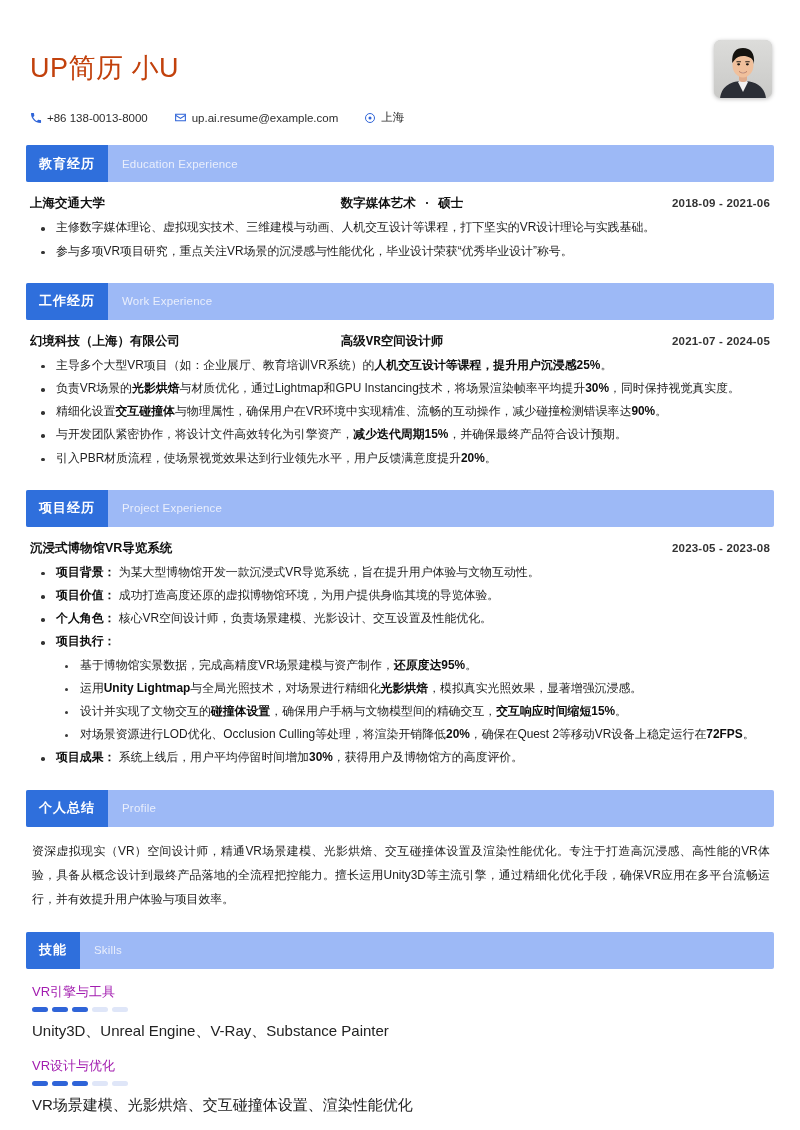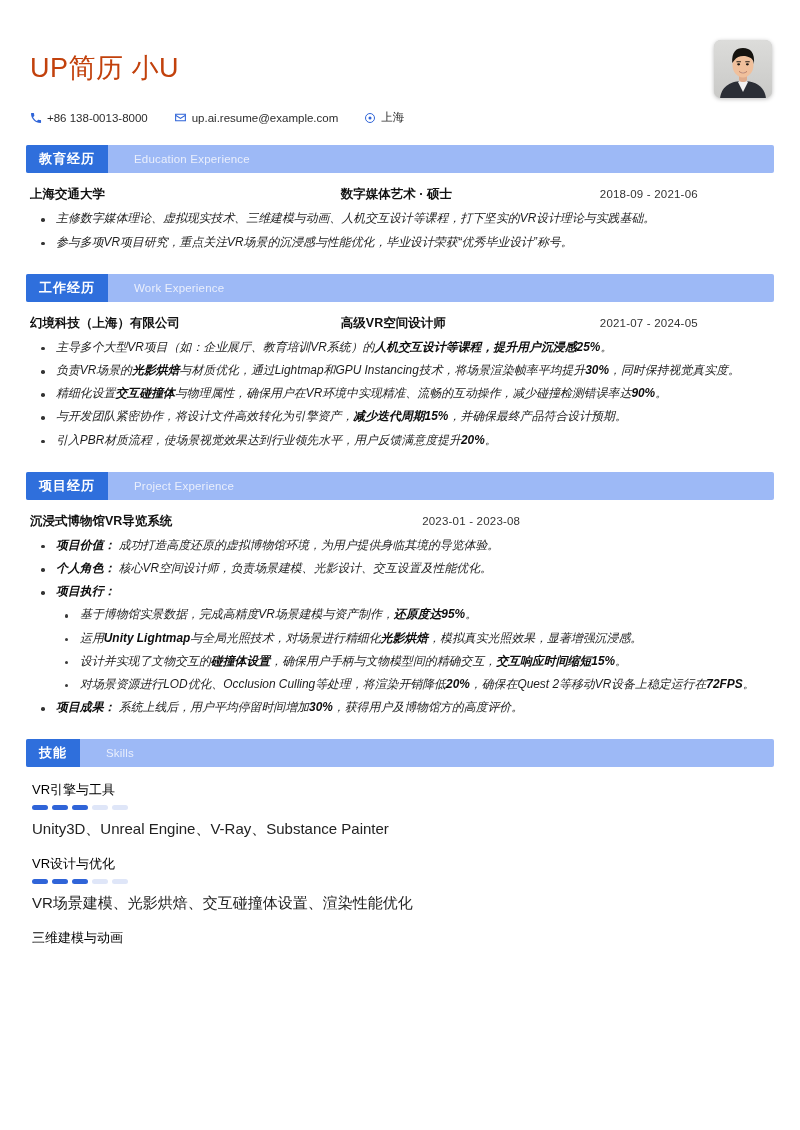--- a/index.html
+++ b/index.html
@@ -67,82 +67,81 @@
     flex:0 0 auto;
     position:relative;
   }
   .avatar svg{display:block;width:58px;height:58px;}
 
   
   .section{margin-top:20px;}
   .sec-head{
     display:flex;
     align-items:stretch;
-    height:28px;
+    height:37px;
     background:#9db9f6;
     border-radius:2px;
     overflow:hidden;
   }
   .sec-cn{
     background:#2f6fdc;
     color:#fff;
     font-size:13px;
     font-weight:bold;
     display:flex;
     align-items:center;
     padding:0 13px;
     letter-spacing:1px;
     white-space:nowrap;
   }
   .sec-en{
     color:#e9eefc;
     font-size:11.5px;
     display:flex;
     align-items:center;
-    padding:0 0 0 26px;
+    padding:0 0 0 14px;
     letter-spacing:.2px;
     white-space:nowrap;
   }
 
   .sec-body{padding:0 4px;}
 
   
   .entry-head{
     display:flex;
     align-items:baseline;
     margin:13px 0 4px 0;
     font-size:12.5px;
     color:#111;
     font-weight:bold;
   }
   .eh-org{width:42%;}
-  .eh-role{width:35%;}
+  .eh-role{width:35%;font-family:Liberation Mono, monospace;}
   .eh-date{
     flex:1 1 auto;
-    text-align:left;
-    font-weight:normal;
+    text-align:right;
+    font-weight:bold;
     font-size:11.5px;
     color:#333;
     letter-spacing:.2px;
   }
   .eh-org.solo{width:auto;flex:1 1 auto;}
 
   ul.bullets{
     list-style:none;
     margin:2px 0 0 0;
     padding:0;
   }
   ul.bullets > li{
     position:relative;
     padding-left:26px;
     font-size:11.9px;
     line-height:1.95;
     color:#1d1d1d;
     margin:0;
-    font-style:italic;
   }
   ul.bullets > li::before{
     content:"";
     position:absolute;
     left:11px;
     top:11px;
     width:3.6px;height:3.6px;
     border-radius:50%;
     background:#333;
   }
@@ -174,21 +173,21 @@
     line-height:2.05;
     color:#1d1d1d;
     margin:12px 0 0 2px;
     text-align:justify;
   }
 
   
   .skill-block{margin:14px 0 0 2px;}
   .skill-name{
     font-size:13px;
-    color:#000000;
+    color:#a21caf;
     margin-bottom:6px;
   }
   .skill-dots{
     display:flex;
     gap:4px;
     margin:0 0 7px 0;
   }
   .dash{
     width:16px;height:5px;
     border-radius:2.5px;
@@ -316,39 +315,49 @@
     </div>
 
     <div class="section">
       <div class="sec-head">
         <div class="sec-cn">项目经历</div>
         <div class="sec-en">Project Experience</div>
       </div>
       <div class="sec-body">
         <div class="entry-head">
           <div class="eh-org solo">沉浸式博物馆VR导览系统</div>
-          <div class="eh-date">2023-01 - 2023-08</div>
+          <div class="eh-date">2023-05 - 2023-08</div>
         </div>
         <ul class="bullets">
+          <li><b>项目背景：</b> 为某大型博物馆开发一款沉浸式VR导览系统，旨在提升用户体验与文物互动性。</li>
           <li><b>项目价值：</b> 成功打造高度还原的虚拟博物馆环境，为用户提供身临其境的导览体验。</li>
           <li><b>个人角色：</b> 核心VR空间设计师，负责场景建模、光影设计、交互设置及性能优化。</li>
           <li>
             <span><b>项目执行：</b></span>
             <ul class="sub">
               <li>基于博物馆实景数据，完成高精度VR场景建模与资产制作，<b>还原度达95%</b>。</li>
               <li>运用<b>Unity Lightmap</b>与全局光照技术，对场景进行精细化<b>光影烘焙</b>，模拟真实光照效果，显著增强沉浸感。</li>
               <li>设计并实现了文物交互的<b>碰撞体设置</b>，确保用户手柄与文物模型间的精确交互，<b>交互响应时间缩短15%</b>。</li>
               <li>对场景资源进行LOD优化、Occlusion Culling等处理，将渲染开销降低<b>20%</b>，确保在Quest 2等移动VR设备上稳定运行在<b>72FPS</b>。</li>
             </ul>
           </li>
           <li><b>项目成果：</b> 系统上线后，用户平均停留时间增加<b>30%</b>，获得用户及博物馆方的高度评价。</li>
         </ul>
       </div>
     </div>
 
+    <div class="section">
+      <div class="sec-head">
+        <div class="sec-cn">个人总结</div>
+        <div class="sec-en">Profile</div>
+      </div>
+      <div class="sec-body">
+        <div class="profile-text">资深虚拟现实（VR）空间设计师，精通VR场景建模、光影烘焙、交互碰撞体设置及渲染性能优化。专注于打造高沉浸感、高性能的VR体验，具备从概念设计到最终产品落地的全流程把控能力。擅长运用Unity3D等主流引擎，通过精细化优化手段，确保VR应用在多平台流畅运行，并有效提升用户体验与项目效率。</div>
+      </div>
+    </div>
 
     <div class="section cut">
       <div class="sec-head">
         <div class="sec-cn">技能</div>
         <div class="sec-en">Skills</div>
       </div>
       <div class="sec-body">
 
         <div class="skill-block">
           <div class="skill-name">VR引擎与工具</div>

